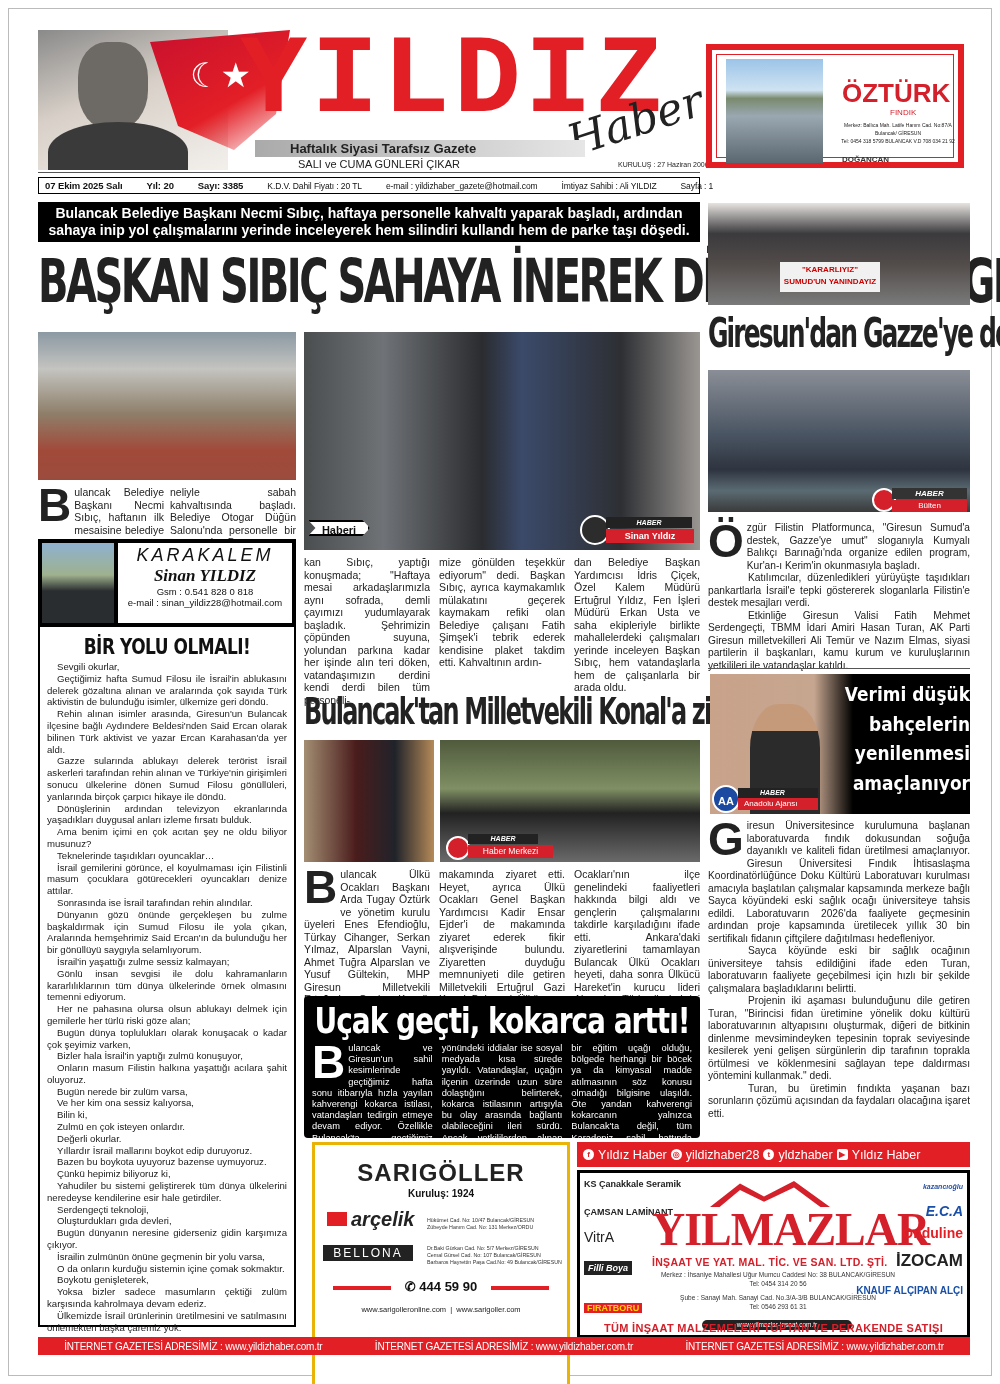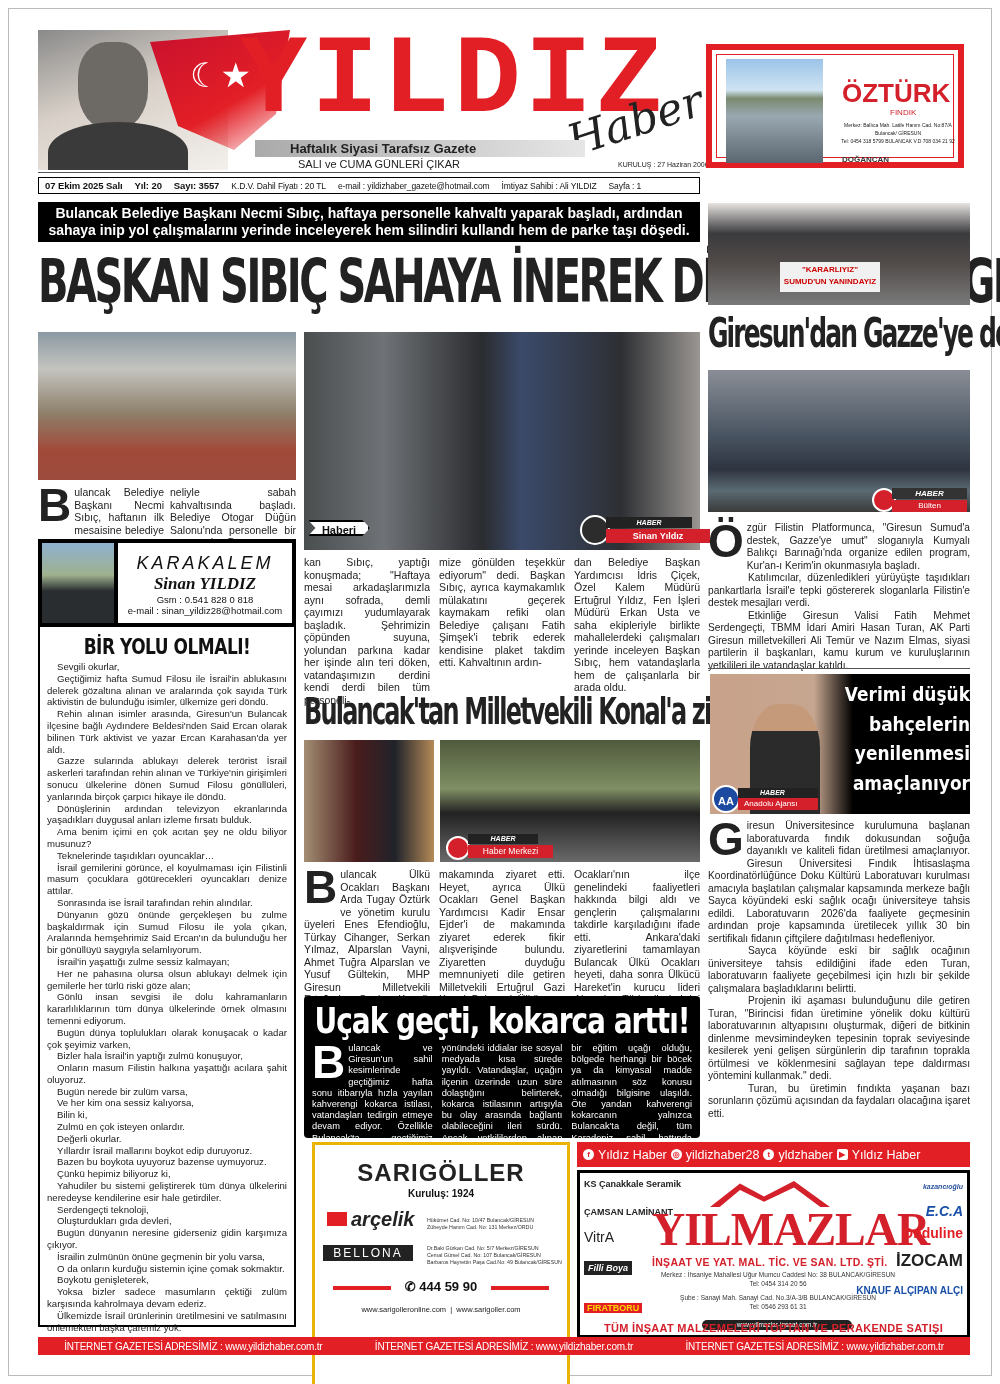--- a/index.html
+++ b/index.html
@@ -21,39 +21,39 @@
 .mast-rule{left:38px;top:172px;width:662px;height:1px;background:#555}
 
 .ad-ozturk{left:706px;top:44px;width:258px;height:124px;border:6px solid #e31f26;background:#fff}
 .ad-ozturk .inner{position:absolute;left:4px;top:4px;right:4px;bottom:4px;border:1px solid #e31f26}
 .ad-ozturk .photo{position:absolute;left:14px;top:9px;width:97px;height:104px;background:linear-gradient(#9cc4e8,#cfe3f2 30%,#7a8a6e 38%,#9aa8b2 55%,#5a6670)}
 .ad-ozturk .brand{position:absolute;left:130px;top:28px;font-size:26px;color:#d4202a;font-weight:bold}
 .ad-ozturk .fin{position:absolute;left:178px;top:58px;font-size:8px;color:#d4202a}
 .ad-ozturk .addr{position:absolute;left:122px;top:71px;width:128px;font-size:5px;line-height:8px;text-align:center;color:#222}
 .ad-ozturk .dc{position:absolute;left:130px;top:105px;font-size:8px;font-weight:bold;color:#333}
 
-.infobar{left:38px;top:177px;width:662px;height:17px;border:1px solid #000;font-size:9.5px;font-family:"Liberation Sans",sans-serif;display:flex;align-items:center;gap:12px;padding-left:6px;white-space:nowrap;font-weight:bold;letter-spacing:-.1px}
+.infobar{left:38px;top:177px;width:662px;height:17px;border:1px solid #000;font-size:9.5px;font-family:"Liberation Sans",sans-serif;display:flex;align-items:center;gap:24px;padding-left:6px;white-space:nowrap;font-weight:bold;letter-spacing:-.1px}
 
 .spot{left:38px;top:202px;width:662px;height:40px;background:#000;color:#fff;font-weight:bold;font-size:14px;text-align:center;line-height:17px;padding:3px 6px}
 .main-head{left:38px;top:246px;width:662px;font-family:"DejaVu Sans",sans-serif;font-weight:bold;font-size:40px;letter-spacing:-2.5px;text-align:center;transform:scaleY(1.5);transform-origin:top;color:#222;white-space:nowrap}
 .photo{background:#888;overflow:hidden}
 .photo1{left:38px;top:332px;width:258px;height:148px;background:linear-gradient(#8b99a3,#c4c4c0 25%,#8e7f6a 55%,#a14a3a 80%,#9b4b3d)}
 .photo2{left:304px;top:332px;width:396px;height:218px;background:linear-gradient(90deg,#4b4e4f,#6f7276 20%,#2a2c2f 45%,#3b4a6a 55%,#2d2f33 80%,#9a9692)}
 .badge-haberi{left:308px;top:520px;width:62px;height:16px;background:#fff;border:2px solid #000;font-weight:bold;font-size:11px;line-height:12px;text-align:center;padding-top:2px;clip-path:polygon(0 0,88% 0,100% 50%,88% 100%,0 100%,12% 50%)}
 .badge-author{left:580px;top:515px;width:115px;height:32px}
 .badge-author .avatar{position:absolute;left:0;top:0;width:30px;height:30px;border-radius:50%;background:#2c2c2c;border:2px solid #fff}
 .badge-author .top{position:absolute;left:26px;top:2px;width:86px;height:11px;background:#222;color:#fff;font-size:7px;font-style:italic;font-weight:bold;text-align:center;line-height:11px}
-.badge-author .bot{position:absolute;left:26px;top:14px;width:104px;height:14px;background:#d4202a;color:#fff;font-size:9px;font-weight:bold;text-align:center;line-height:14px}
+.badge-author .bot{position:absolute;left:26px;top:14px;width:88px;height:14px;background:#d4202a;color:#fff;font-size:9px;font-weight:bold;text-align:center;line-height:14px}
 .col-text{font-size:10.5px;line-height:12.5px;text-align:justify;color:#222}
 .dropcap{float:left;font-size:46px;line-height:38px;margin-right:3px;font-weight:bold}
 
 .kara{left:38px;top:539px;width:258px;height:88px;background:#000;overflow:hidden}
 .kara .ph{position:absolute;left:4px;top:4px;width:72px;height:80px;background:linear-gradient(#8fb1d0,#9fb18e 40%,#2a2d30 60%)}
 .kara .panel{position:absolute;left:80px;top:4px;right:4px;bottom:4px;background:#fff;text-align:center}
-.kara .k1{font-size:18px;letter-spacing:3px;font-style:italic;margin-top:10px}
+.kara .k1{font-size:18px;letter-spacing:3px;font-style:italic;margin-top:2px}
 .kara .k2{font-family:"Liberation Serif",serif;font-style:italic;font-weight:bold;font-size:17px}
 .kara .k3{font-size:9.5px;line-height:11px}
 .column-box{left:38px;top:627px;width:258px;height:700px;border:2px solid #000;border-top:none;padding:4px 7px}
 .column-box h2{font-family:"DejaVu Sans",sans-serif;font-size:17px;letter-spacing:-.5px;text-align:center;margin:6px 0 4px;transform:scaleY(1.2)}
 .column-box p{font-size:9.6px;line-height:11.8px;text-align:justify;text-indent:10px;color:#222}
 
 .cols3{display:flex;gap:9px}
 .cols3 > div{flex:1}
 .konal-head{left:304px;top:690px;width:396px;font-family:"DejaVu Sans",sans-serif;font-weight:bold;font-size:24px;letter-spacing:-1.8px;text-align:center;transform:scaleY(1.55);transform-origin:top;white-space:nowrap;color:#222}
 .photo3{left:304px;top:740px;width:130px;height:122px;background:linear-gradient(90deg,#a38e73,#4a1c1c 40%,#20232a 70%,#b58a58)}
@@ -130,21 +130,21 @@
   <div class="photo"></div>
   <div class="brand">ÖZTÜRK</div>
   <div class="fin">FINDIK</div>
   <div class="addr"><span>Merkez: Ballıca Mah. Latife Hanım Cad. No:87/A Bulancak/ GİRESUN</span><br><span>Tel: 0454 318 5799 BULANCAK V.D 708 034 21 92</span></div>
   <div class="dc">DOĞANCAN</div>
 </div>
 
 <div class="abs infobar">
   <span>07 Ekim 2025 Salı</span>
   <span>Yıl: 20</span>
-  <span>Sayı: 3557</span>
+  <span>Sayı: 3385</span>
   <span style="font-weight:normal;font-size:8.5px">K.D.V. Dahil Fiyatı : 20 TL</span>
   <span style="font-weight:normal;font-size:8.5px">e-mail : yildizhaber_gazete@hotmail.com</span>
   <span style="font-weight:normal;font-size:8.5px">İmtiyaz Sahibi : Ali YILDIZ</span>
   <span style="font-weight:normal;font-size:8.5px">Sayfa : 1</span>
 </div>
 
 <div class="abs spot">Bulancak Belediye Başkanı Necmi Sıbıç, haftaya personelle kahvaltı yaparak başladı, ardından sahaya inip yol çalışmalarını yerinde inceleyerek hem silindiri kullandı hem de parke taşı döşedi.</div>
 <div class="abs main-head">BAŞKAN SIBIÇ SAHAYA İNEREK DİREKSİYONA GEÇTİ</div>
 <div class="abs photo photo1"></div>
 <div class="abs photo photo2"></div>
@@ -178,22 +178,22 @@
       <p>Geçtiğimiz hafta Sumud Filosu ile İsrail'in ablukasını delerek gözaltına alınan ve aralarında çok sayıda Türk aktivistin de bulunduğu isimler, ülkemize geri döndü.</p>
       <p>Rehin alınan isimler arasında, Giresun'un Bulancak ilçesine bağlı Aydındere Beldesi'nden Said Ercan olarak bilinen Türk aktivist ve yazar Ercan Karahasan'da yer aldı.</p>
       <p>Gazze sularında ablukayı delerek terörist İsrail askerleri tarafından rehin alınan ve Türkiye'nin girişimleri sonucu ülkelerine dönen Sumud Filosu gönüllüleri, yanlarında birçok çarpıcı hikaye ile döndü.</p>
       <p>Dönüşlerinin ardından televizyon ekranlarında yaşadıkları duygusal anları izleme fırsatı bulduk.</p>
       <p>Ama benim içimi en çok acıtan şey ne oldu biliyor musunuz?</p>
       <p>Teknelerinde taşıdıkları oyuncaklar…</p>
       <p>İsrail gemilerini görünce, el koyulmaması için Filistinli masum çocuklara götürecekleri oyuncakları denize attılar.</p>
       <p>Sonrasında ise İsrail tarafından rehin alındılar.</p>
       <p>Dünyanın gözü önünde gerçekleşen bu zulme başkaldırmak için Sumud Filosu ile yola çıkan, Aralarında hemşehrimiz Said Ercan'ın da bulunduğu her bir gönüllüyü saygıyla selamlıyorum.</p>
       <p>İsrail'in yaşattığı zulme sessiz kalmayan;</p>
+      <p>Gönlü insan sevgisi ile dolu kahramanların kararlılıklarının tüm dünya ülkelerinde örnek olmasını temenni ediyorum.</p>
       <p>Her ne pahasına olursa olsun ablukayı delmek için gemilerle her türlü riski göze alan;</p>
-      <p>Gönlü insan sevgisi ile dolu kahramanların kararlılıklarının tüm dünya ülkelerinde örnek olmasını temenni ediyorum.</p>
       <p>Bugün dünya toplulukları olarak konuşacak o kadar çok şeyimiz varken,</p>
       <p>Bizler hala İsrail'in yaptığı zulmü konuşuyor,</p>
       <p>Onların masum Filistin halkına yaşattığı acılara şahit oluyoruz.</p>
       <p>Bugün nerede bir zulüm varsa,</p>
       <p>Ve her kim ona sessiz kalıyorsa,</p>
       <p>Bilin ki,</p>
       <p>Zulmü en çok isteyen onlardır.</p>
       <p>Değerli okurlar.</p>
       <p>Yıllardır İsrail mallarını boykot edip duruyoruz.</p>
       <p>Bazen bu boykota uyuyoruz bazense uymuyoruz.</p>

